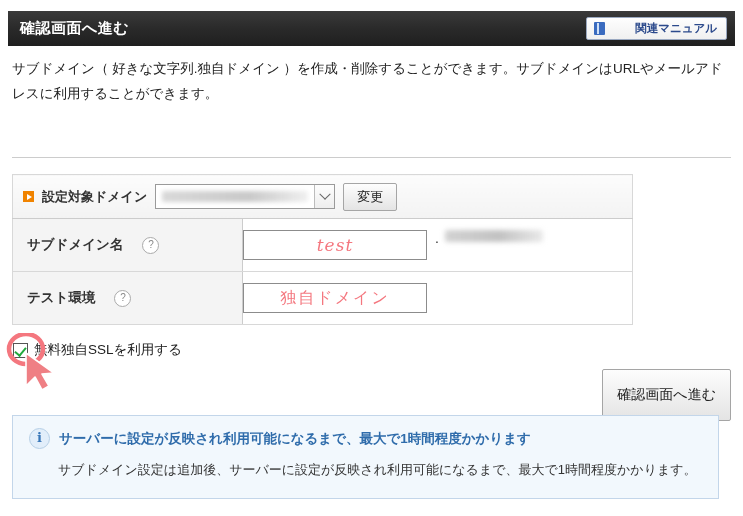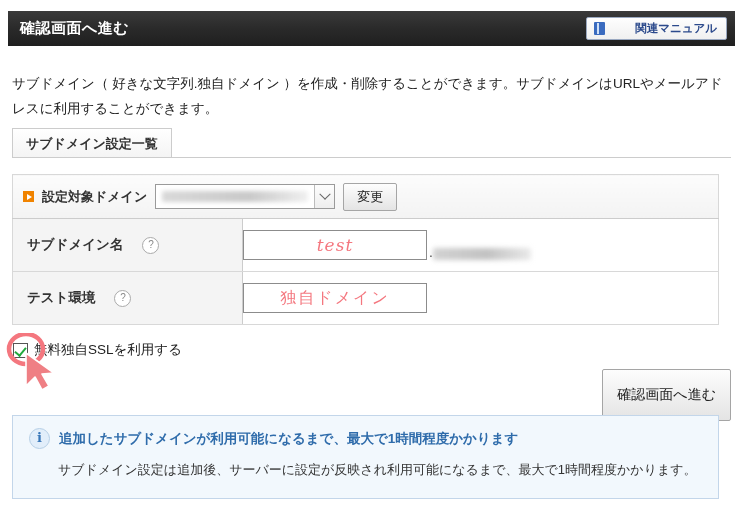--- a/index.html
+++ b/index.html
@@ -74,21 +74,21 @@
     top: 1px;
     width: 1.5px;
     height: 11px;
     background: #cfe0f7;
   }
 
   
   .description {
     position: absolute;
     left: 12px;
-    top: 71px;
+    top: 56px;
     width: 716px;
     font-size: 13.5px;
     line-height: 25px;
     color: #222222;
   }
 
   
   .tab-strip {
     position: absolute;
     left: 12px;
@@ -126,21 +126,21 @@
     margin-bottom: -1px;
     height: 30px;
     line-height: 29px;
   }
 
   
   .form-table {
     position: absolute;
     left: 12px;
     top: 174px;
-    width: 707px;
+    width: 621px;
     border-collapse: collapse;
     border: 1px solid #cccccc;
     background: #ffffff;
   }
   .form-table td {
     border: 1px solid #d8d8d8;
     padding: 0;
     vertical-align: middle;
   }
   .row-domain td {
@@ -254,21 +254,22 @@
     cursor: pointer;
     flex: 0 0 auto;
   }
   .value-cell {
     height: 52px;
     background: #ffffff;
     padding-left: 24px;
   }
   .value-inner {
     display: flex;
-    align-items: flex-end;
+    align-items: flex-start;
+    gap: 6px;
   }
   .text-input {
     width: 184px;
     height: 30px;
     border: 1px solid #8c8c8c;
     background: #ffffff;
     box-sizing: border-box;
     text-align: center;
     color: #f4777f;
     font-size: 17px;
@@ -406,21 +407,20 @@
   <div class="page-header-title">確認画面へ進む</div>
   <div class="manual-button">
     <span class="book-icon"></span>
     <span class="manual-button-label">関連マニュアル</span>
   </div>
 </div>
 
 <div class="description">サブドメイン（ 好きな文字列.独自ドメイン ）を作成・削除することができます。サブドメインはURLやメールアドレスに利用することができます。</div>
 
 <div class="tab-strip">
-  <div class="tab tab-inactive">サブドメイン設定一覧</div>
 </div>
 
 <table class="form-table">
   <tbody>
       <tr class="row-domain">
     <td colspan="2">
       <div class="domain-cell">
         <span class="bullet-icon"></span>
         <span class="domain-label">設定対象ドメイン</span>
         <span class="domain-select">
@@ -476,16 +476,16 @@
   <path d="M 22 20 L 22 53 L 31 44 L 38 57 L 45 53 L 38 41 L 50 40 Z" fill="#ef7f84" stroke="#ffffff" stroke-width="1.6" stroke-linejoin="round"></path>
 </svg>
 
 <div class="submit-wrap">
   <button class="gray-button submit-button">確認画面へ進む</button>
 </div>
 
 <div class="notice">
   <div class="notice-head">
     <span class="info-icon">i</span>
-    <span class="notice-title">追加したサブドメインが利用可能になるまで、最大で1時間程度かかります</span>
+    <span class="notice-title">サーバーに設定が反映され利用可能になるまで、最大で1時間程度かかります</span>
   </div>
   <div class="notice-body">サブドメイン設定は追加後、サーバーに設定が反映され利用可能になるまで、最大で1時間程度かかります。</div>
 </div>
 
 </body></html>

